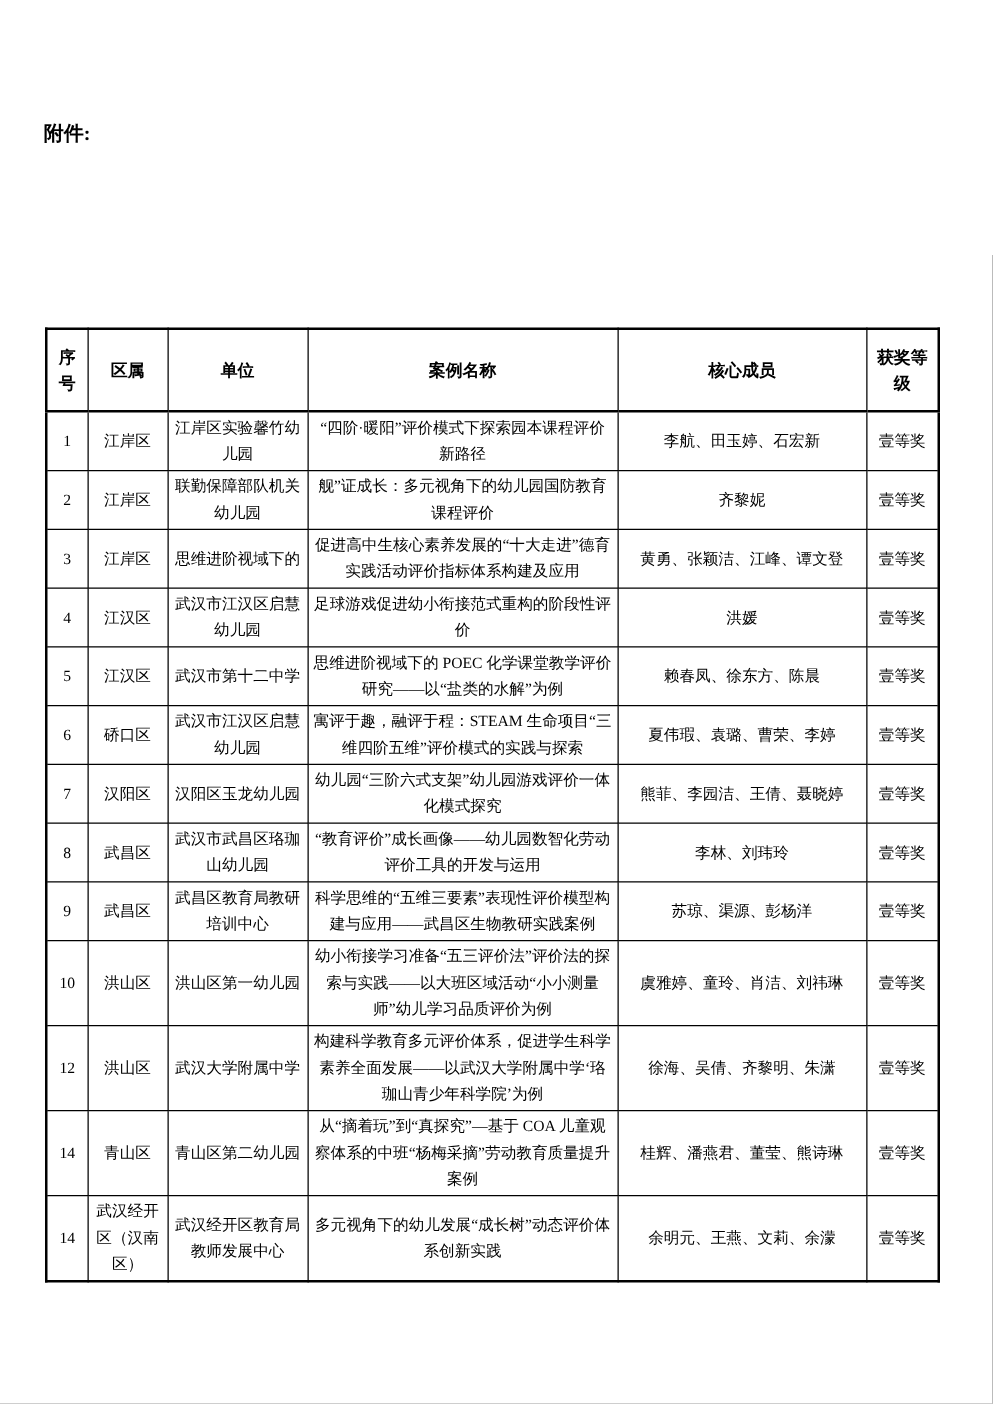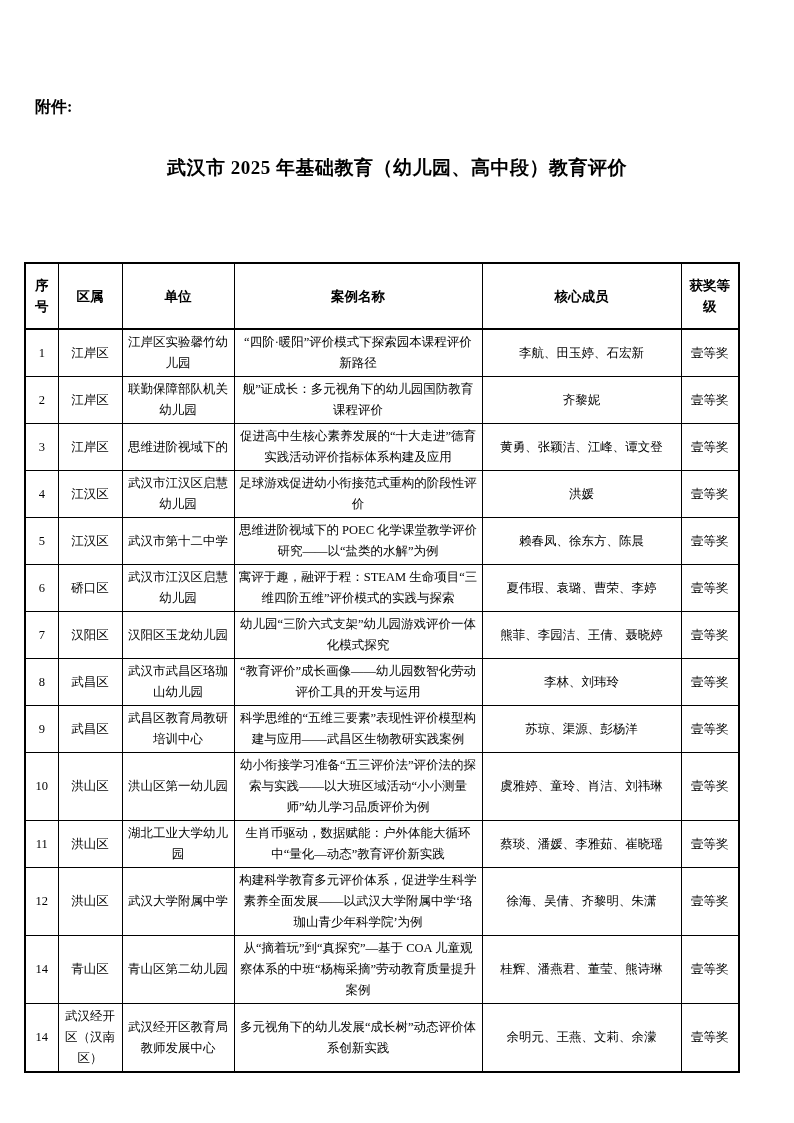--- a/index.html
+++ b/index.html
@@ -31,21 +31,21 @@
     width: 100%;
     text-align: center;
     font-size: 19px;
     font-weight: bold;
     letter-spacing: 0.5px;
   }
   .doc-title.line1 { top: 155px; }
   .doc-title.line2 { top: 208px; }
   table.award-table {
     position: absolute;
-    left: 24px;
+    left: 36px;
     top: 262px;
     border-collapse: collapse;
     table-layout: fixed;
     width: 715px;
     font-size: 12.5px;
   }
   table.award-table th,
   table.award-table td {
     border: 1px solid #000;
     text-align: center;
@@ -62,21 +62,20 @@
   table.award-table { border: 2px solid #000; }
   table.award-table thead th { border-bottom: 2px solid #000; }
 </style>
 </head>
 <body>
 
 <div class="page">
 
   <div class="attachment">附件:</div>
 
-  <div class="doc-title line1">武汉市 2025 年基础教育（幼儿园、高中段）教育评价</div>
 
 
   <table class="award-table">
     <colgroup>
       <col style="width:33px">
       <col style="width:64px">
       <col style="width:112px">
       <col style="width:248px">
       <col style="width:199px">
       <col style="width:58px">
@@ -166,28 +165,20 @@
         </tr>
         <tr>
           <td>10</td>
           <td>洪山区</td>
           <td>洪山区第一幼儿园</td>
           <td>幼小衔接学习准备“五三评价法”评价法的探索与实践——以大班区域活动“小小测量师”幼儿学习品质评价为例</td>
           <td>虞雅婷、童玲、肖洁、刘祎琳</td>
           <td>壹等奖</td>
         </tr>
         <tr>
-          <td>11</td>
-          <td>洪山区</td>
-          <td>湖北工业大学幼儿园</td>
-          <td>生肖币驱动，数据赋能：户外体能大循环中“量化—动态”教育评价新实践</td>
-          <td>蔡琰、潘媛、李雅茹、崔晓瑶</td>
-          <td>壹等奖</td>
-        </tr>
-        <tr>
           <td>12</td>
           <td>洪山区</td>
           <td>武汉大学附属中学</td>
           <td>构建科学教育多元评价体系，促进学生科学素养全面发展——以武汉大学附属中学‘珞珈山青少年科学院’为例</td>
           <td>徐海、吴倩、齐黎明、朱潇</td>
           <td>壹等奖</td>
         </tr>
         <tr>
           <td>14</td>
           <td>青山区</td>

